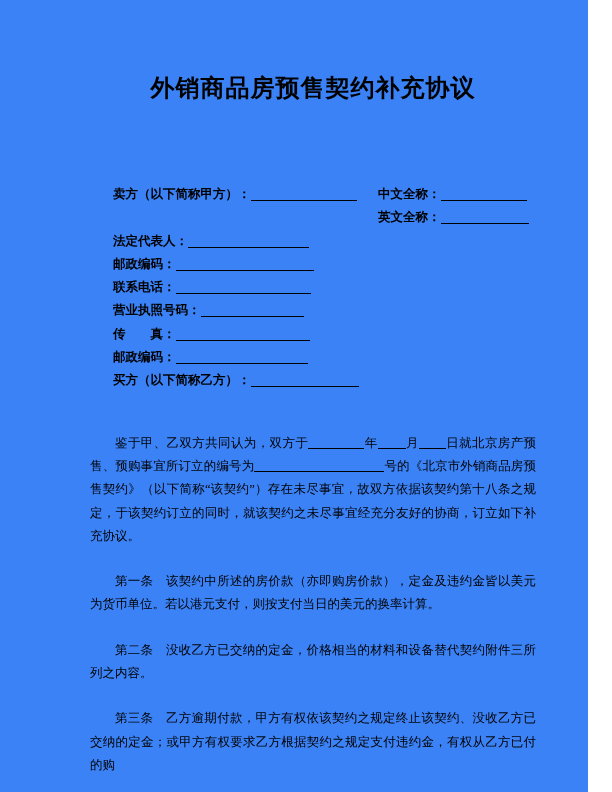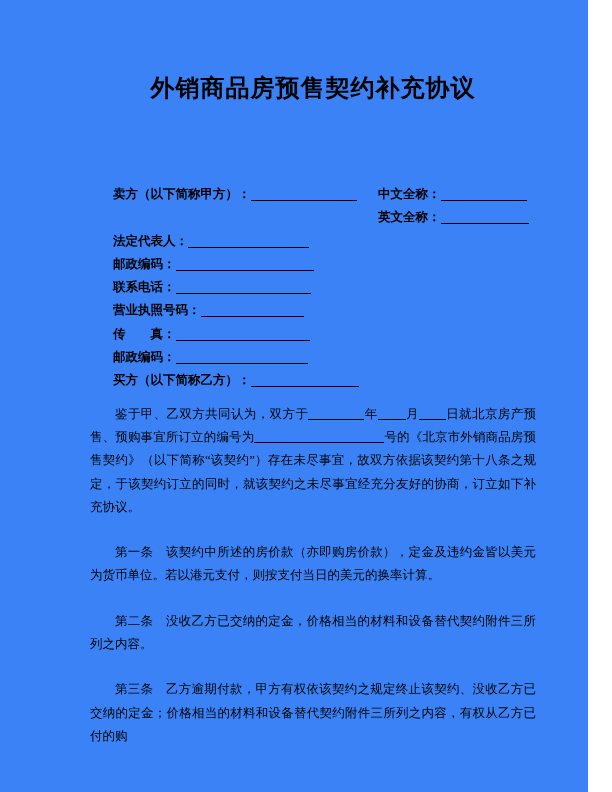--- a/index.html
+++ b/index.html
@@ -36,21 +36,21 @@
   }
   .cell { display: inline-block; }
   .cell-right { position: absolute; left: 265px; top: 0; }
   .blank {
     display: inline-block;
     border-bottom: 1px solid #000;
     height: 12px;
     vertical-align: -3px;
     overflow: hidden;
   }
-  .contract-body { margin-top: 7px; }
+  .contract-body { margin-top: 36px; }
   .para {
     font-size: 12.5px;
     line-height: 23.3px;
     text-align: justify;
     text-indent: 25px;
     margin: 0 0 22px 0;
   }
   .para .blank { vertical-align: -2px; }
 </style>
 </head>
@@ -68,15 +68,15 @@
       <div class="form-row"><span class="cell"><span>联系电话：</span><span class="blank" style="width: 135px;"></span></span></div>
       <div class="form-row"><span class="cell"><span>营业执照号码：</span><span class="blank" style="width: 103px;"></span></span></div>
       <div class="form-row"><span class="cell"><span>传　　真：</span><span class="blank" style="width: 134px;"></span></span></div>
       <div class="form-row"><span class="cell"><span>邮政编码：</span><span class="blank" style="width: 132px;"></span></span></div>
       <div class="form-row"><span class="cell"><span>买方（以下简称乙方）：</span><span class="blank" style="width: 108px;"></span></span></div>
     </div>
   <div class="contract-body">
       <p class="para">鉴于甲、乙双方共同认为，双方于<span class="blank" style="width: 56px;"></span>年<span class="blank" style="width: 28px;"></span>月<span class="blank" style="width: 27px;"></span>日就北京房产预售、预购事宜所订立的编号为<span class="blank" style="width: 130px;"></span>号的《北京市外销商品房预售契约》（以下简称“该契约”）存在未尽事宜，故双方依据该契约第十八条之规定，于该契约订立的同时，就该契约之未尽事宜经充分友好的协商，订立如下补充协议。</p>
       <p class="para">第一条　该契约中所述的房价款（亦即购房价款），定金及违约金皆以美元为货币单位。若以港元支付，则按支付当日的美元的换率计算。</p>
       <p class="para">第二条　没收乙方已交纳的定金，价格相当的材料和设备替代契约附件三所列之内容。</p>
-      <p class="para">第三条　乙方逾期付款，甲方有权依该契约之规定终止该契约、没收乙方已交纳的定金；价格相当的材料和设备替代契约附件三所列之内容，有权从乙方已付的购</p>
+      <p class="para">第三条　乙方逾期付款，甲方有权依该契约之规定终止该契约、没收乙方已交纳的定金；或甲方有权要求乙方根据契约之规定支付违约金，有权从乙方已付的购</p>
     </div>
 </div>
 
 </body></html>

